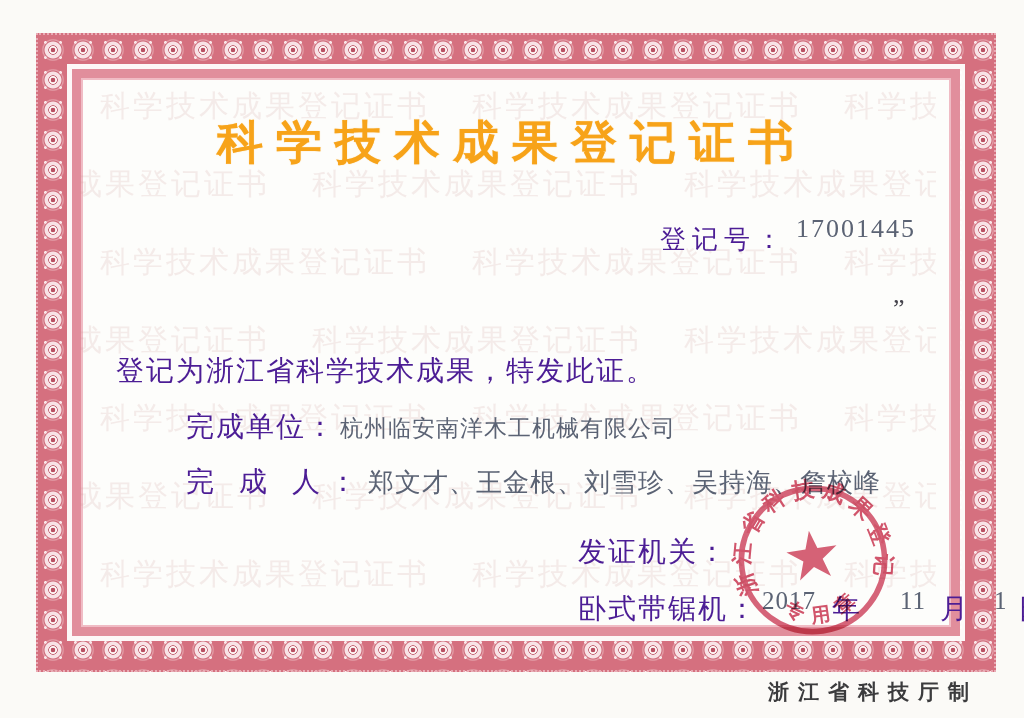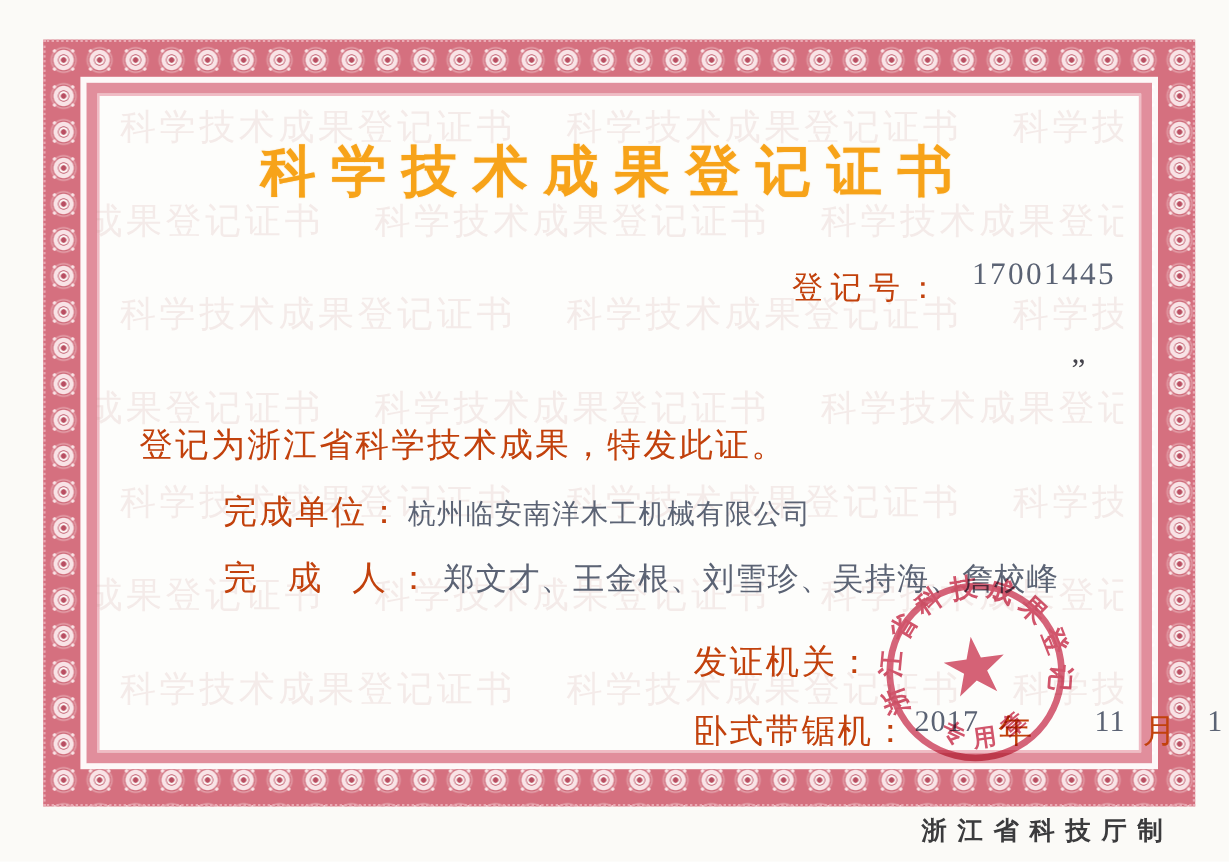--- a/index.html
+++ b/index.html
@@ -45,49 +45,49 @@
   .title{
     position:absolute;left:0;right:0;top:112px;margin:0;
     text-align:center;
     font-family:"Liberation Sans","DejaVu Sans",sans-serif;
     font-weight:900;font-size:46px;letter-spacing:13px;
     color:#f7a319;
     text-shadow:0 0 1px rgba(247,163,25,.6);
   }
   .line{position:absolute;white-space:nowrap;}
   .lbl{
-    font-size:28px;color:#c2410c;letter-spacing:2px;
-    font-family:Liberation Sans, sans-serif;
+    font-size:28px;color:#4c1d95;letter-spacing:2px;
+    font-family:Liberation Serif, serif;
   }
   .val{
     font-size:25px;color:#5b6374;letter-spacing:1px;
     font-family:"Liberation Serif","DejaVu Serif",serif;
   }
   .reg-row{left:660px;top:222px;}
   .reg-row .lbl{font-size:26px;letter-spacing:6px;}
-  .reg-row .val{position:relative;top:-11px;font-size:26px;margin-left:22px;letter-spacing:2px;}
+  .reg-row .val{position:relative;top:-11px;font-size:26px;margin-left:8px;letter-spacing:2px;}
 
   .para1{left:178px;top:296px;}
   .para1 .val{font-size:24px;}
   .openq{font-size:22px;color:#5b6374;margin-right:2px;}
   .closeq{position:absolute;left:893px;top:294px;font-size:26px;color:#45444c;}
   .para2{left:116px;top:352px;}
 
   .unit-row{left:186px;top:408px;}
   .unit-row .val{margin-left:4px;font-size:23px;}
   .people-row{left:186px;top:463px;}
   .people-row .lbl{letter-spacing:9px;}
   .people-row .val{margin-left:2px;font-size:26px;}
 
   .authority-row{left:578px;top:533px;}
   .date-row{left:578px;top:590px;}
   .date-row .num{position:relative;top:-9px;}
   .yr{margin-left:4px;}
   .zi-year{margin-left:16px;}
-  .mo{margin-left:30px;padding-left:20px;}
+  .mo{margin-left:18px;padding-left:20px;}
   .zi-month{margin-left:14px;}
   .dy{margin-left:24px;top:-6px;}
   .zi-day{margin-left:10px;}
 
   
   .stamp{
     position:absolute;left:721px;top:468px;width:184px;height:184px;
     mix-blend-mode:multiply;opacity:.92;
     transform:rotate(-8deg);
   }

